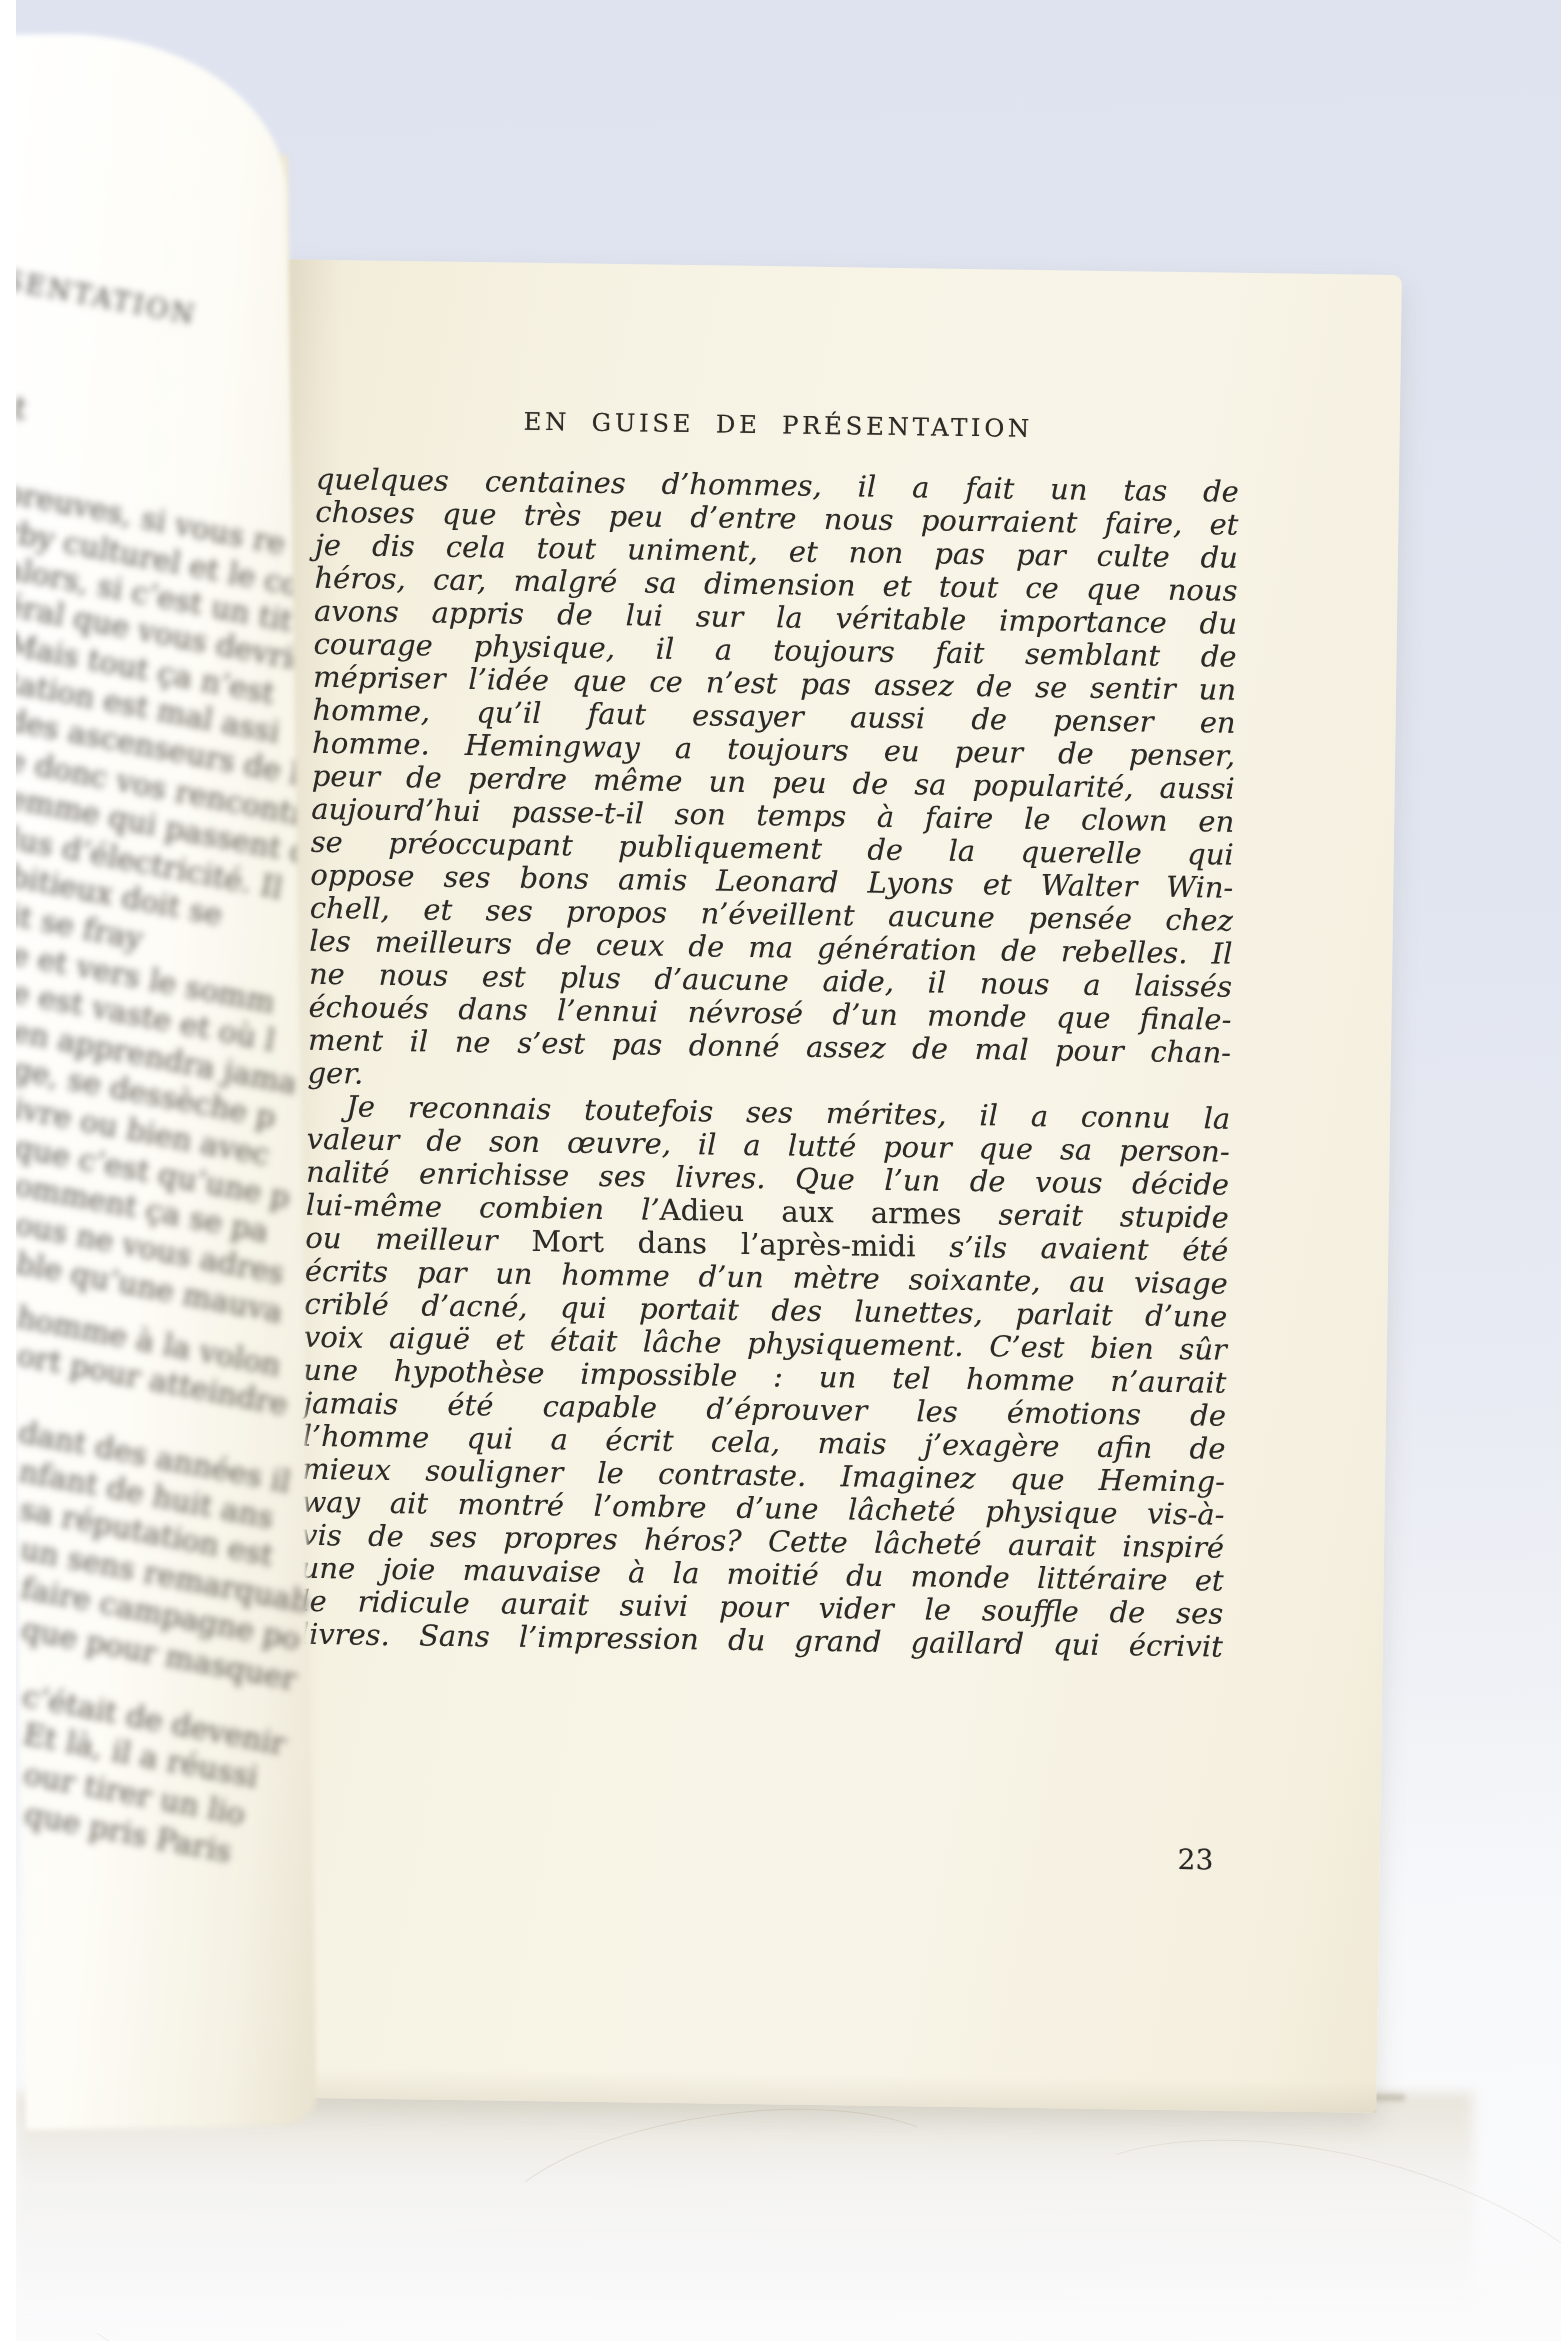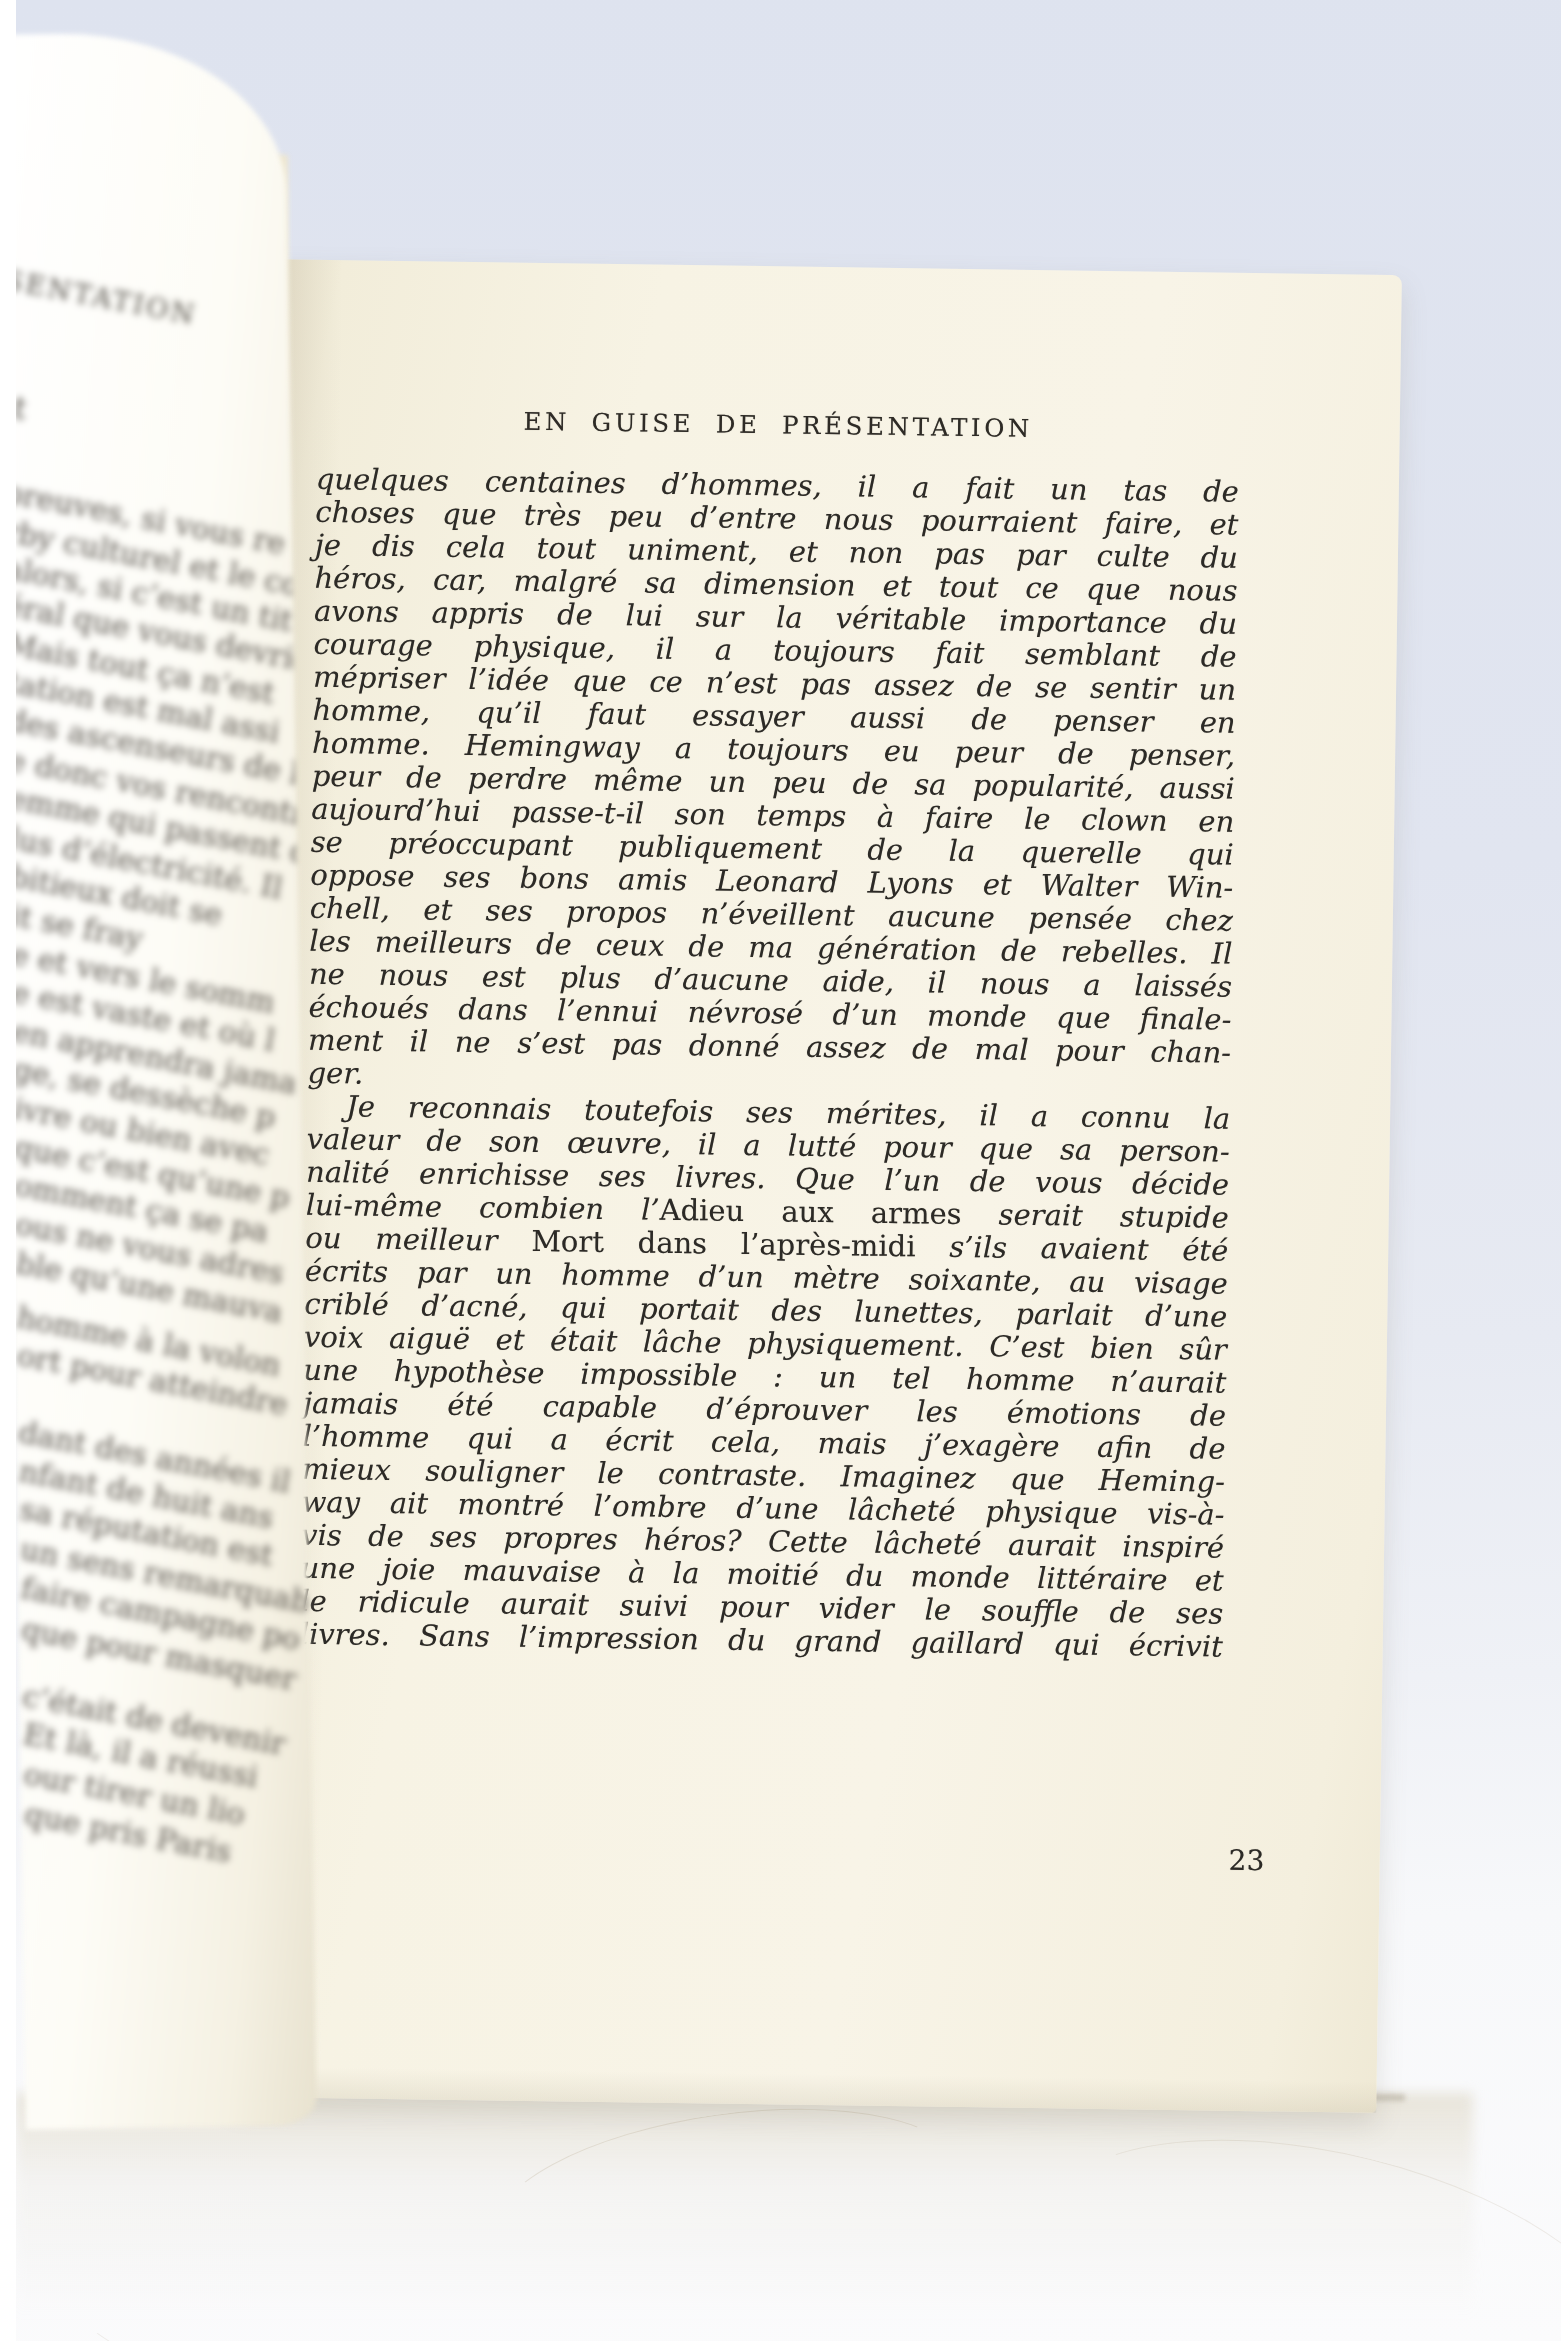--- a/index.html
+++ b/index.html
@@ -29,21 +29,21 @@
     background:linear-gradient(0deg,rgba(150,138,110,0.14),rgba(150,138,110,0));}
   .running-header{position:absolute;left:64px;top:144px;width:923px;text-align:center;
     font-size:24.4px;letter-spacing:0.15em;word-spacing:0.42em;color:#2e2b26;
     text-shadow:0 0 0.7px rgba(46,43,38,0.55);}
   .body-text{position:absolute;left:64px;top:203px;width:923px;color:#2c2a26;
     font-size:29px;font-style:italic;text-shadow:0 0 0.7px rgba(44,42,38,0.40);}
   .bline{line-height:33px;height:33px;text-align:justify;text-align-last:justify;white-space:normal;}
   .bline.nj{text-align-last:left;}
   .bline.ind{text-indent:39px;}
   .rm{font-style:normal;}
-  .page-number{position:absolute;left:996px;top:1571px;font-size:28px;color:#2c2a26;
+  .page-number{position:absolute;left:945px;top:1571px;font-size:28px;color:#2c2a26;
     text-shadow:0 0 0.7px rgba(44,42,38,0.45);}
   
   .gutter-edges{position:absolute;left:234px;top:155px;width:38px;height:1944px;
     background:linear-gradient(90deg,#cdc4a8 0%,#e6ddc2 55%,#f0e9d3 100%);
     filter:blur(2.7px);}
   
   .left-page{position:absolute;left:-23px;top:35px;width:291px;height:2095px;
     transform:rotate(-0.9deg);transform-origin:0 0;
     background:linear-gradient(96deg,#ffffff 0%,#fdfcf6 50%,#f5f1e3 82%,#e8e2cf 100%);
     border-top-right-radius:224px 163px;border-bottom-right-radius:41px 27px;

